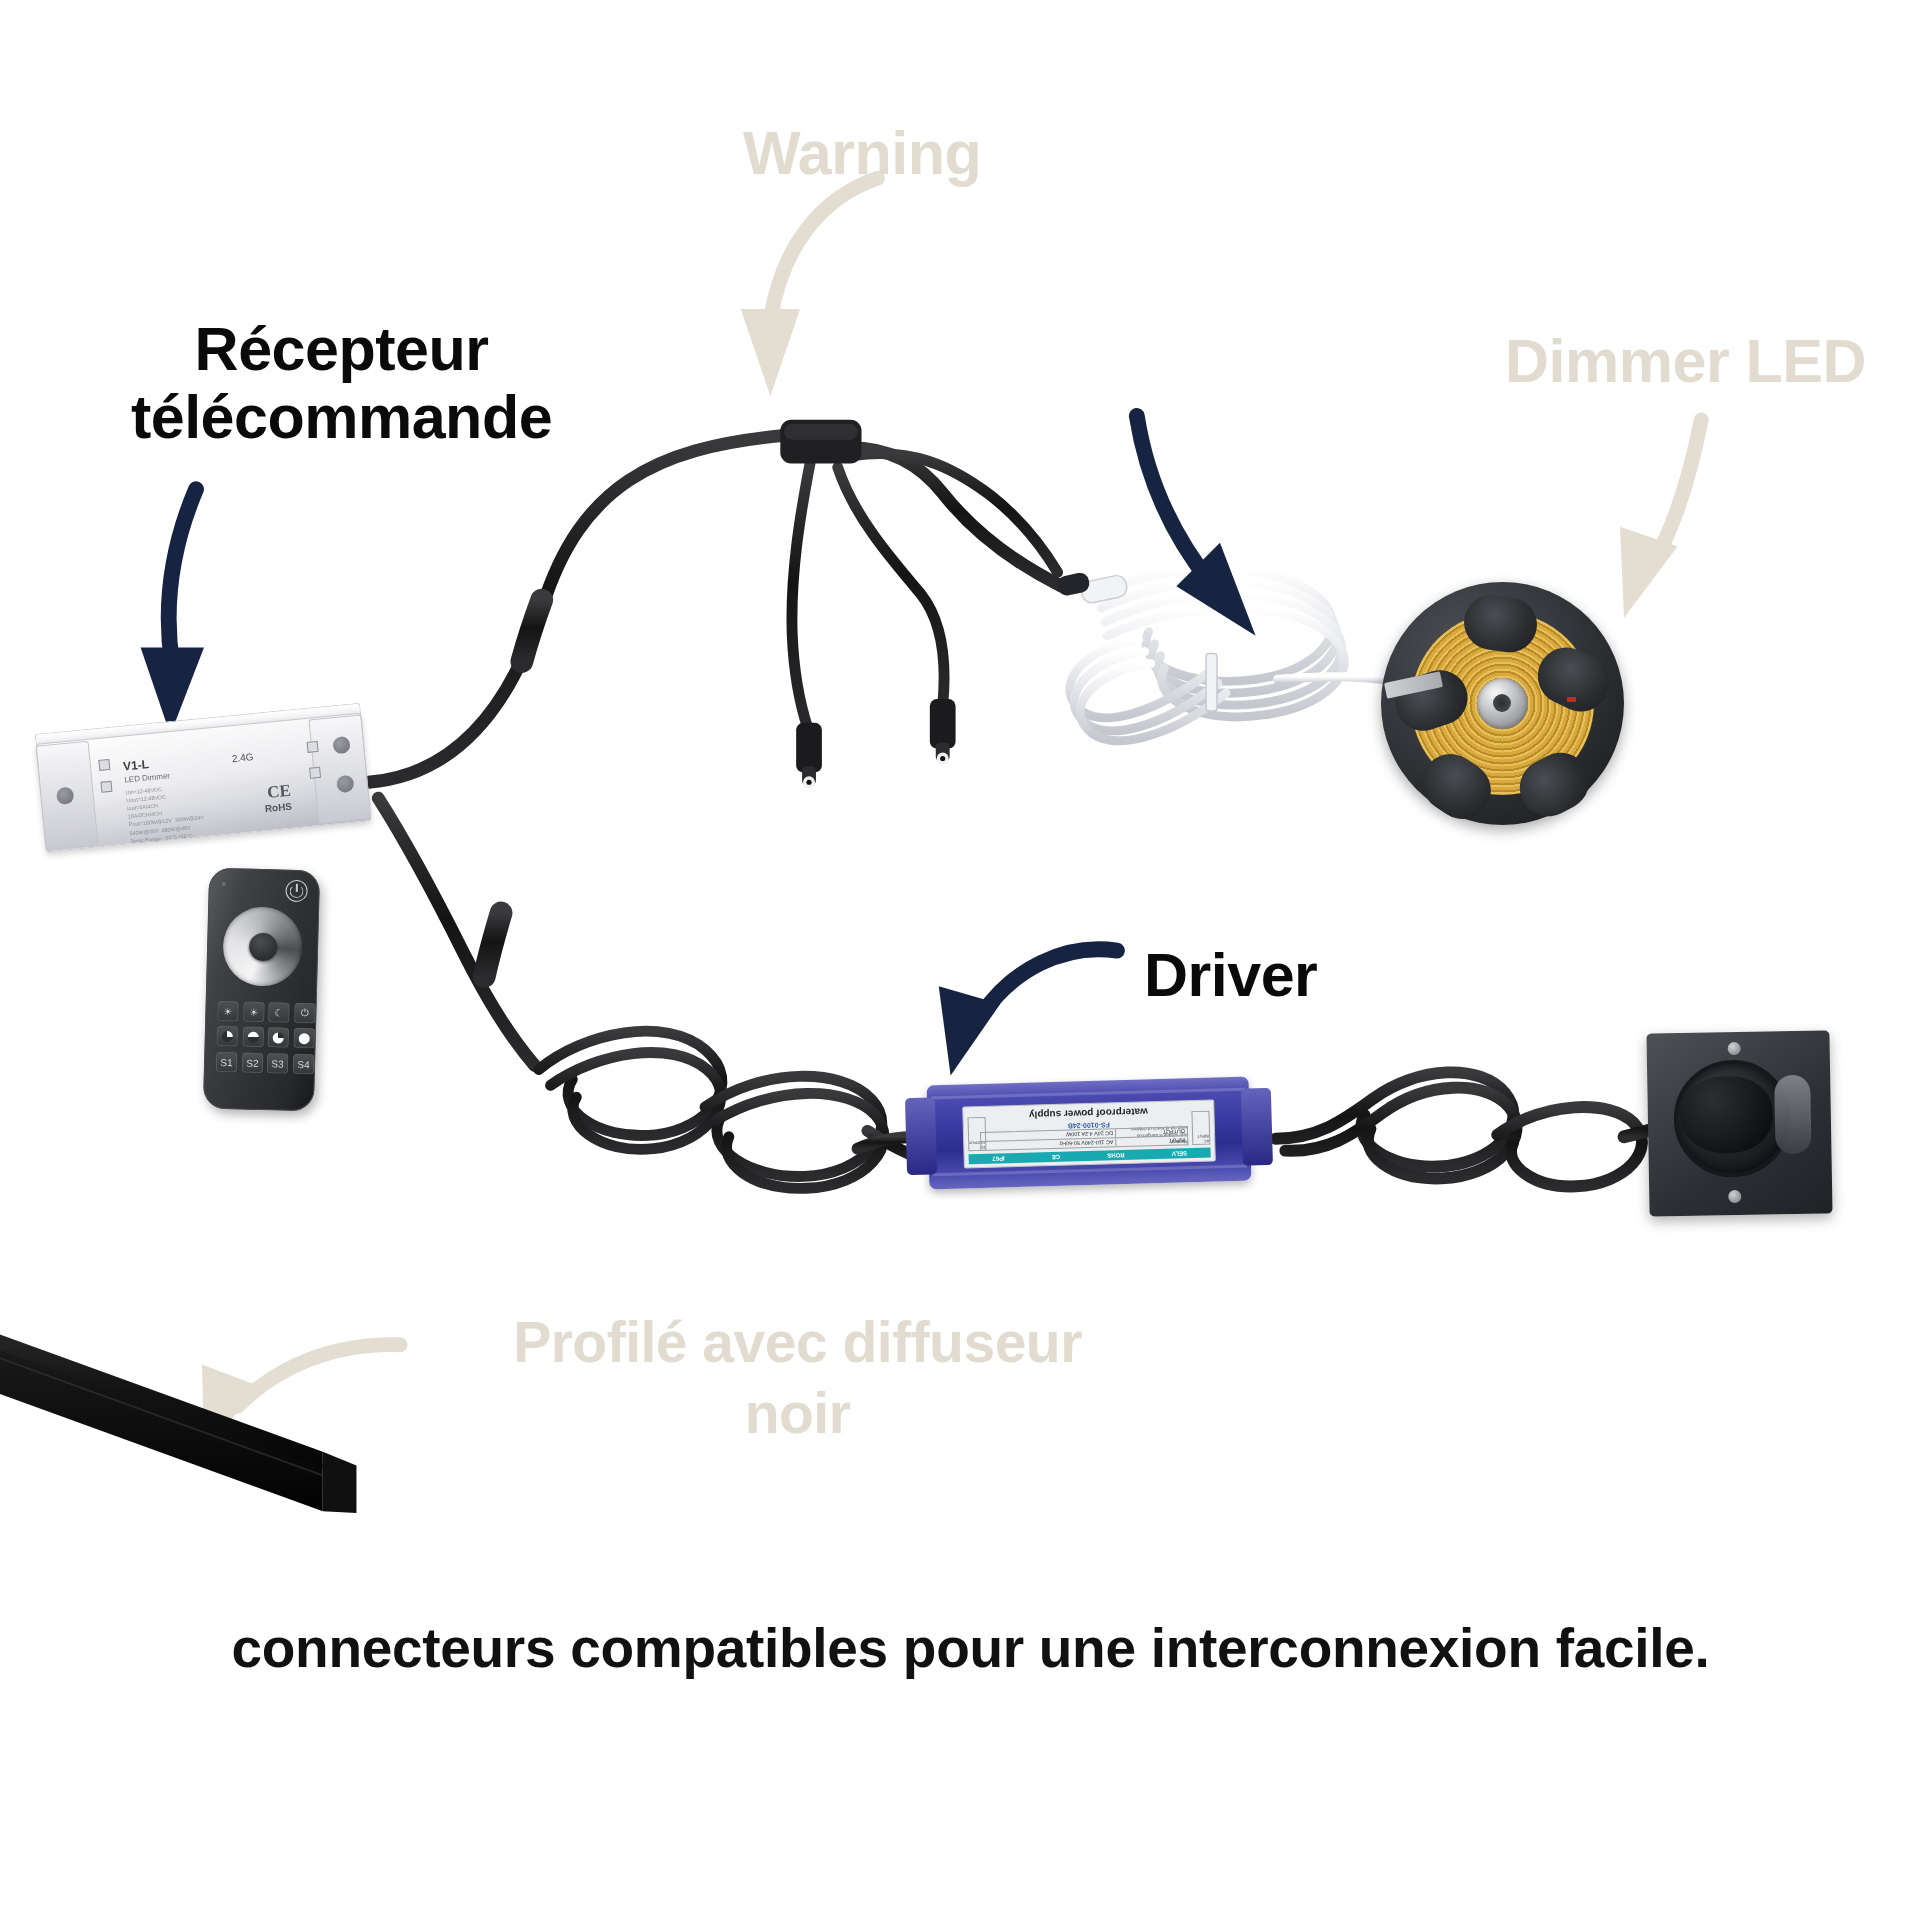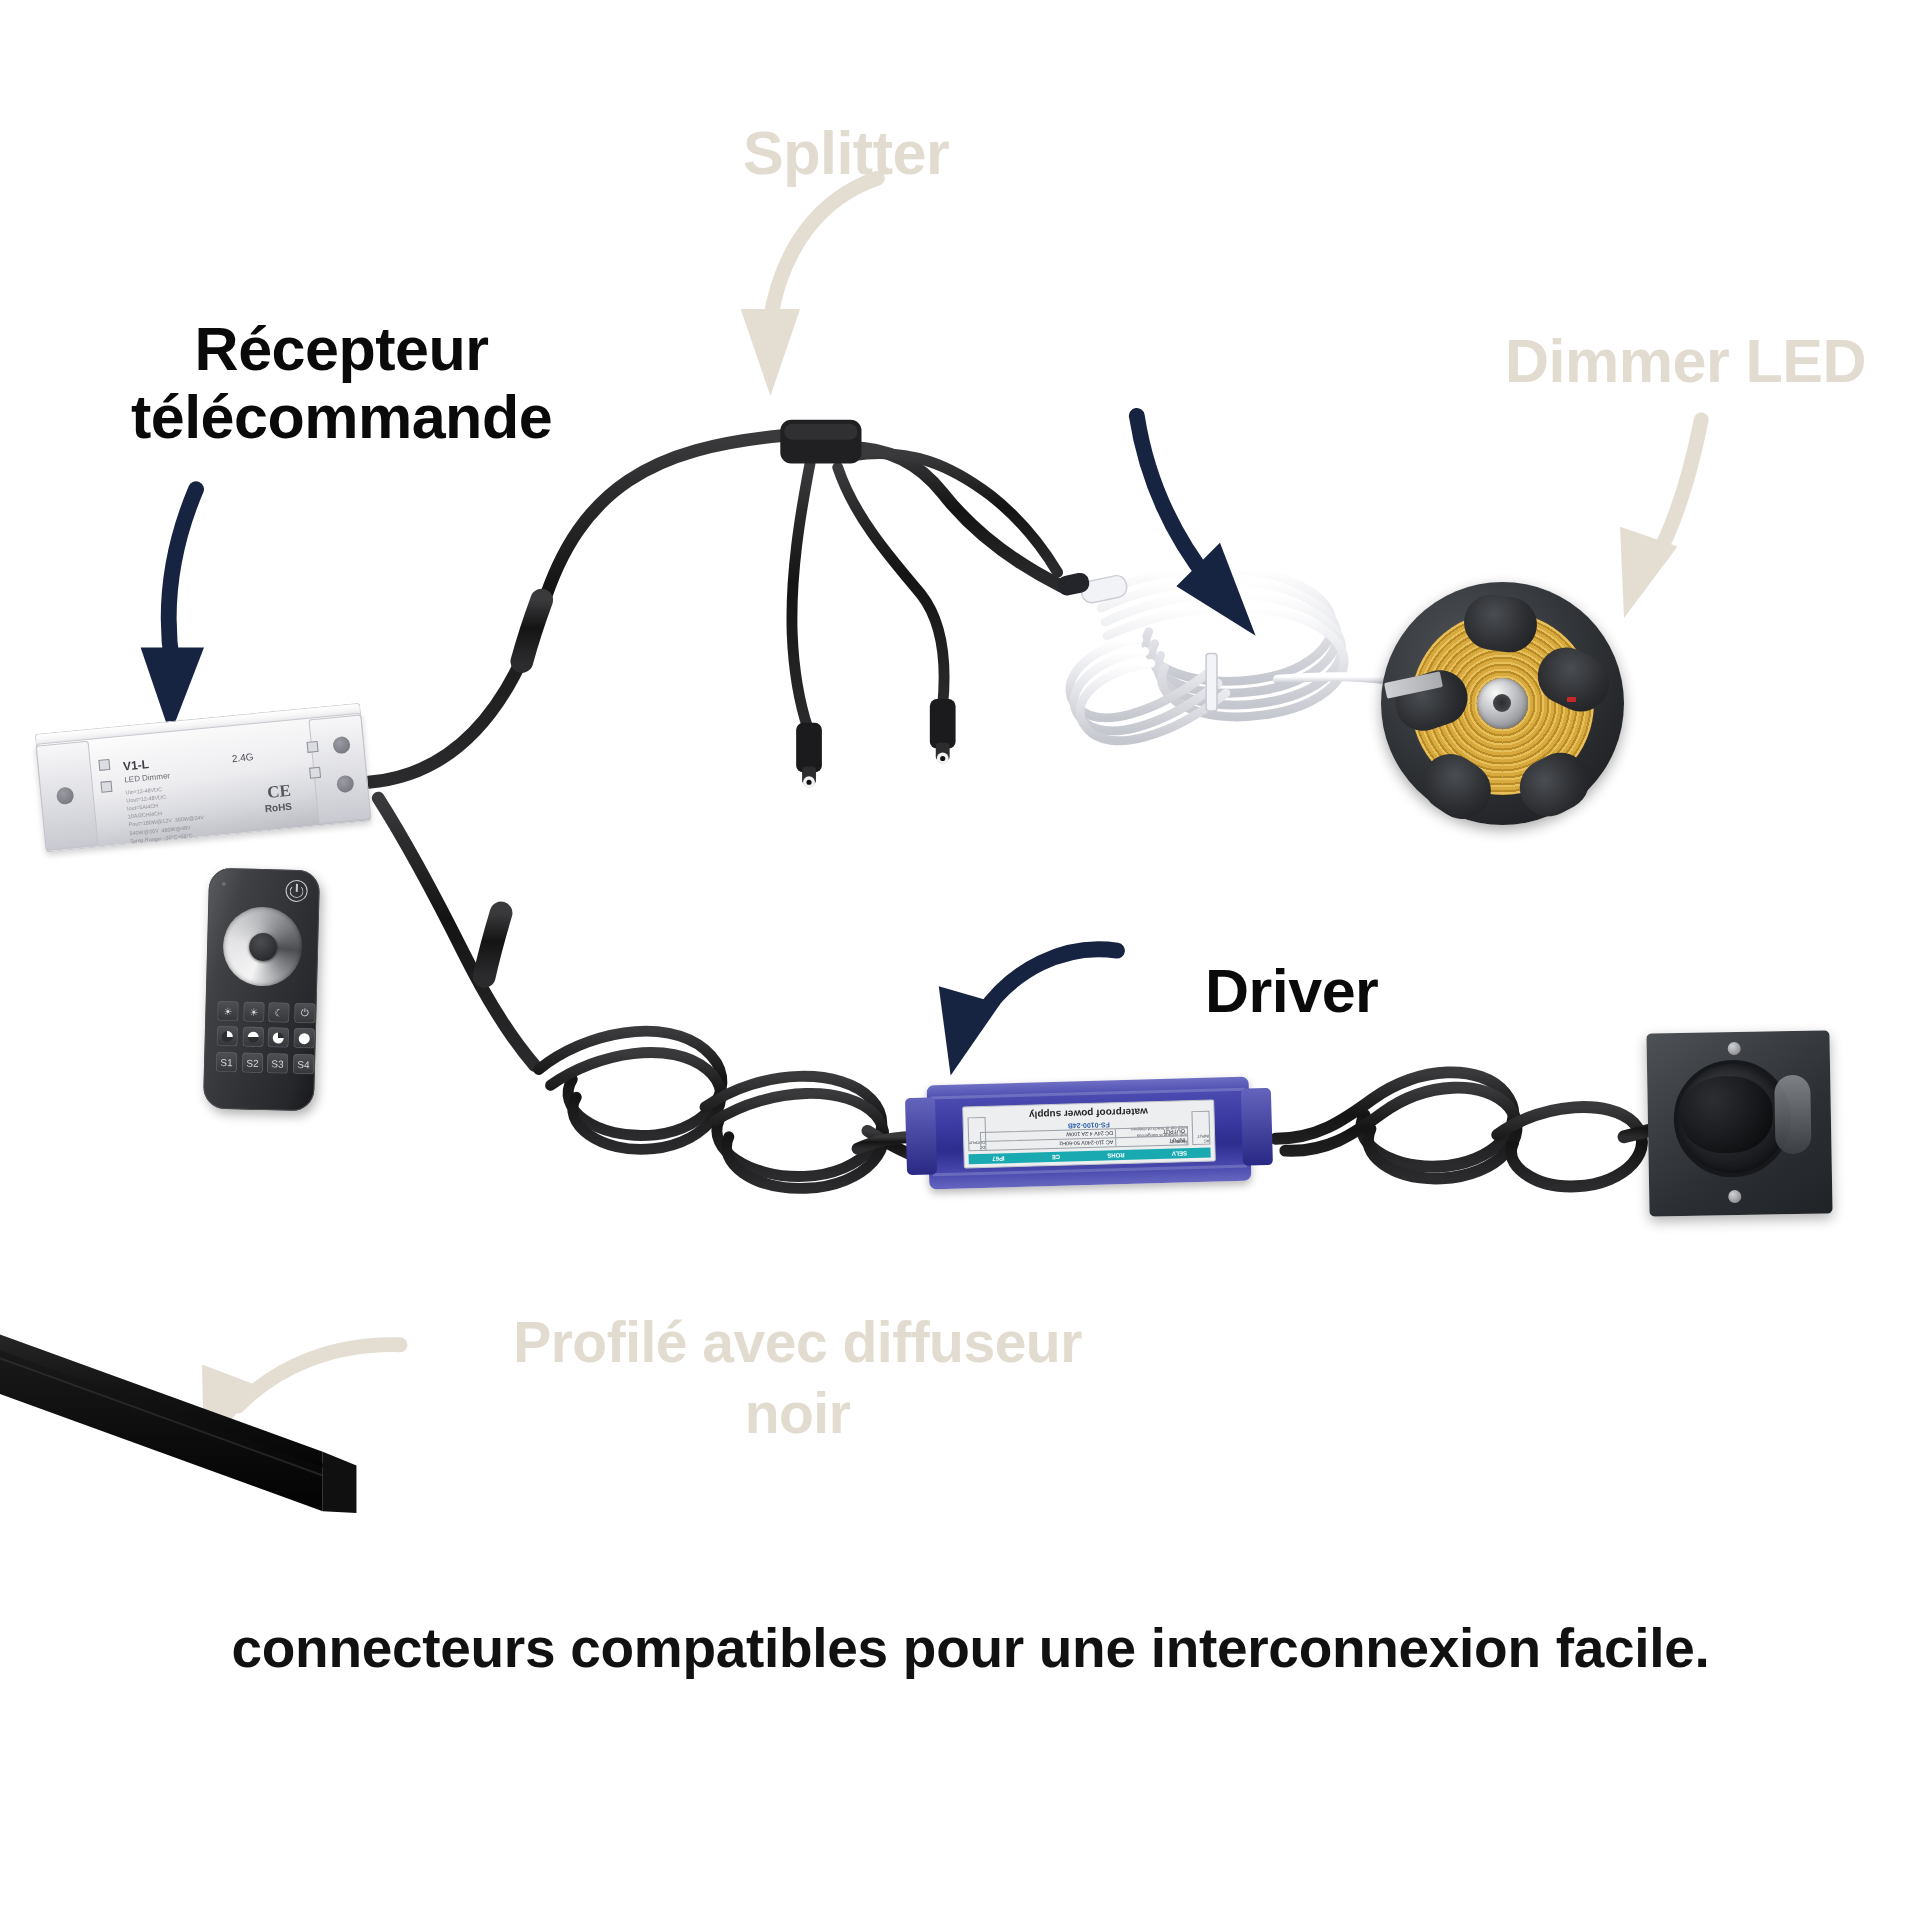--- a/index.html
+++ b/index.html
@@ -53,25 +53,24 @@
     text-align: left;
     font-size: 61px;
   }
   #label-ruban {
     left: 1505px; top: 327px;
     width: 416px;
     text-align: left;
     font-size: 61px;
   }
   #label-driver {
-    left: 1205px; top: 941px;
+    left: 1144px; top: 941px;
     width: 317px;
     text-align: left;
     font-size: 61px;
-    margin-top: 16px;
   }
   #label-profile {
     left: 436px; top: 1307px;
     width: 723px;
     text-align: center;
     font-size: 57px;
     line-height: 1.25;
   }
   #caption {
     position: absolute;
@@ -593,21 +592,21 @@
   <div class="piece" id="socket">
     <div class="ring"></div>
     <div class="plugbody"></div>
     <div class="earth"></div>
     <div class="screw" style="left:81px;top:10px;"></div>
     <div class="screw" style="left:79px;bottom:12px;"></div>
   </div>
 
   <div class="label dark" id="label-receiver">Récepteur
 télécommande</div>
-  <div class="label faint" id="label-splitter">Splitter</div>
+  <div class="label faint" id="label-splitter">Warning</div>
   <div class="label faint" id="label-ruban">Dimmer LED</div>
   <div class="label dark" id="label-driver">Driver</div>
   <div class="label faint" id="label-profile">Profilé avec diffuseur
 noir</div>
 
   <div id="caption">
     <div>connecteurs compatibles pour une interconnexion facile.</div>
   </div>
 
 </div>

